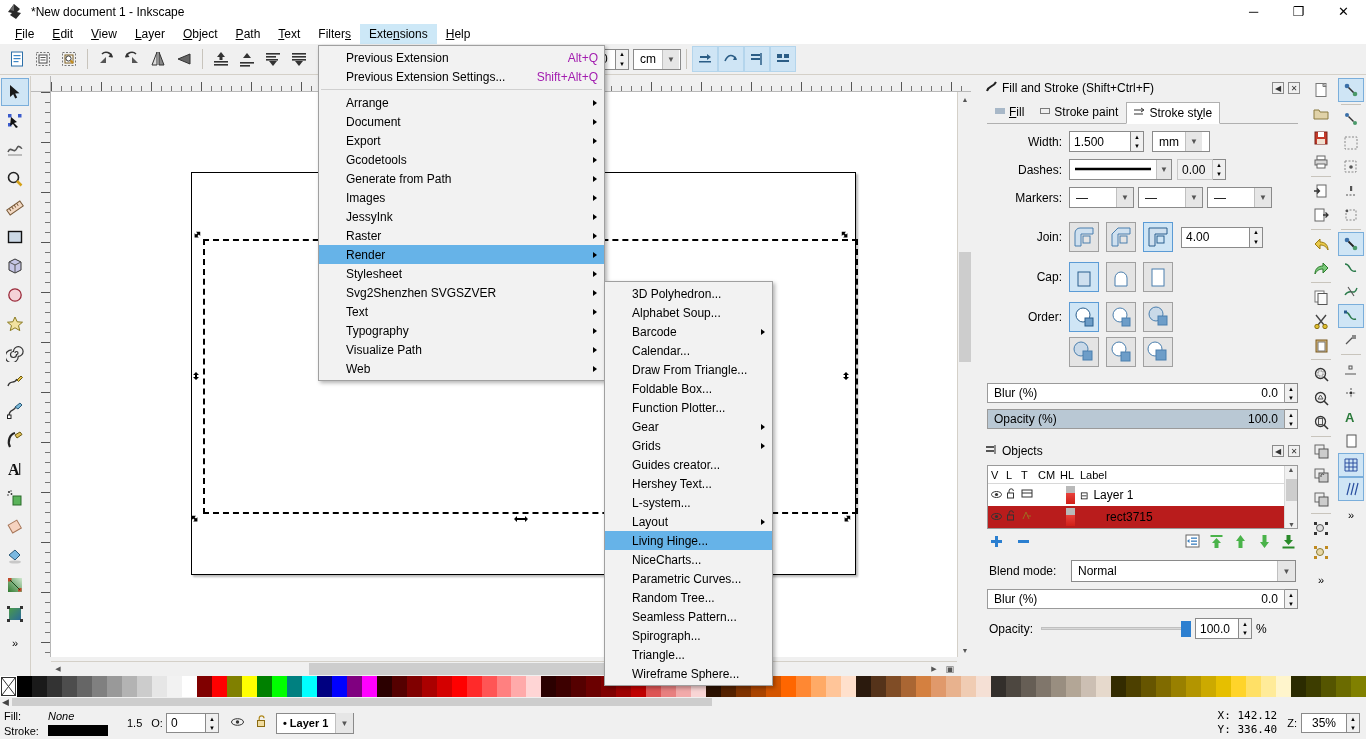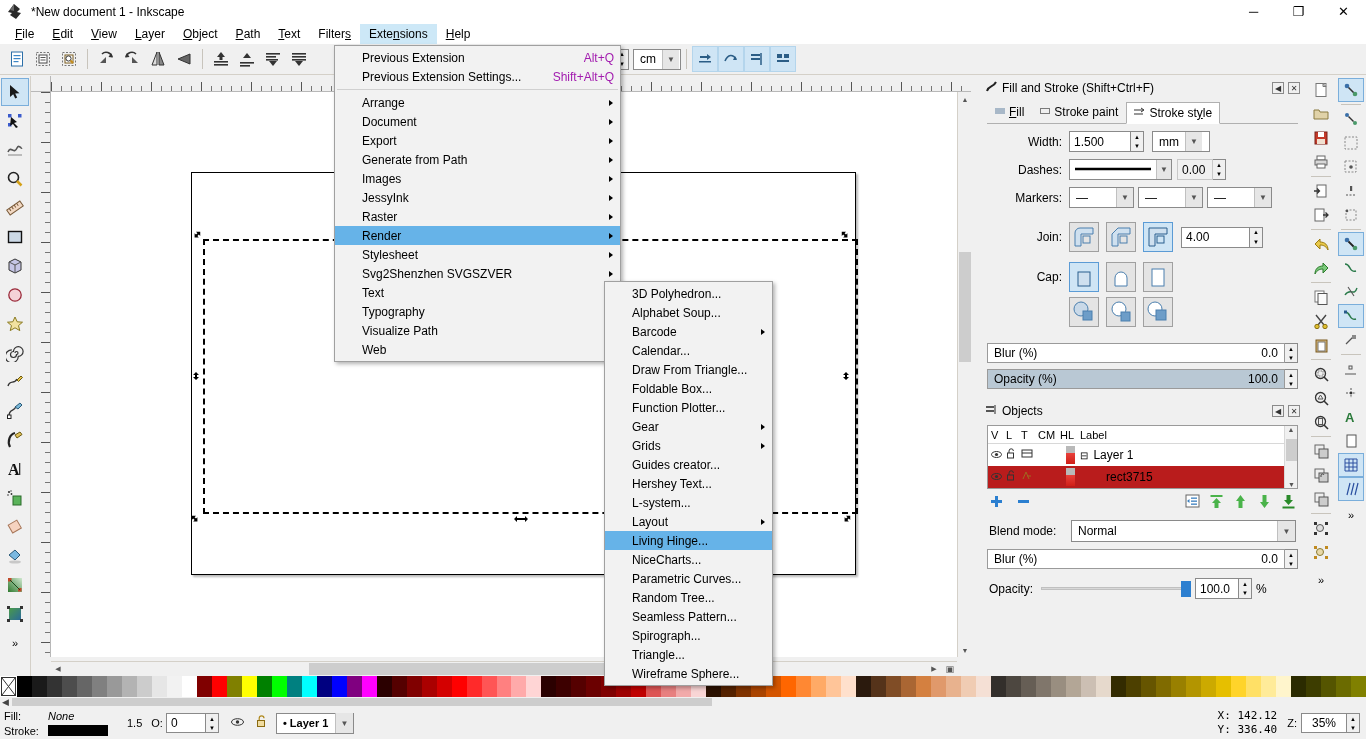--- a/index.html
+++ b/index.html
@@ -669,40 +669,44 @@
     <div class="thumb"></div>
     <div class="btn" style="bottom:0;">▼</div>
   </div>
   <div class="hscroll">
     <div class="btn" style="left:0;">◀</div>
     <div class="thumb"></div>
     <div class="btn" style="right:16px;">▶</div>
     <div class="btn" style="right:0; font-size:9px;">▣</div>
   </div>
 
-  <div class="dropdown" style="left:334px; top:45px; width:287px;">
+  <div class="dropdown" style="left:318px; top:45px; width:287px;">
     <div class="mi">
       <span>Previous Extension</span>
       <span class="acc">Alt+Q</span>
     </div>
     <div class="mi">
       <span>Previous Extension Settings...</span>
       <span class="acc">Shift+Alt+Q</span>
     </div>
     <div class="msep"></div>
     <div class="mi">
         <span>Arrange</span>
         <span class="sub"></span>
       </div>
     <div class="mi">
         <span>Document</span>
         <span class="sub"></span>
       </div>
     <div class="mi">
         <span>Export</span>
+        <span class="sub"></span>
+      </div>
+    <div class="mi">
+        <span>Gcodetools</span>
         <span class="sub"></span>
       </div>
     <div class="mi">
         <span>Generate from Path</span>
         <span class="sub"></span>
       </div>
     <div class="mi">
         <span>Images</span>
         <span class="sub"></span>
       </div>
@@ -944,20 +948,41 @@
               <path d="M5 20 L5 12 A6 6 0 0 1 17 12 L17 20 Z" fill="#fff" stroke="#4a7fae"></path>
             </svg>
         </span>
         <span class="iconbtn">
           <svg width="22" height="22" viewBox="0 0 22 22">
               <rect x="5" y="3" width="12" height="17" fill="#fff" stroke="#4a7fae"></rect>
             </svg>
         </span>
       </div>
 
+      <div class="frow" style="margin-top:10px;">
+        <span class="lab">Order:</span>
+        <span class="iconbtn on">
+          <svg width="22" height="22" viewBox="0 0 22 22">
+              <circle cx="10" cy="9" r="7" fill="#fff" stroke="#2a5f8e"></circle>
+              <rect x="12" y="12" width="8" height="8" fill="#6d9dc8" stroke="#2a5f8e"></rect>
+            </svg>
+        </span>
+        <span class="iconbtn">
+          <svg width="22" height="22" viewBox="0 0 22 22">
+              <circle cx="10" cy="9" r="7" fill="#fff" stroke="#4a7fae"></circle>
+              <rect x="12" y="12" width="8" height="8" fill="#6d9dc8" stroke="#4a7fae"></rect>
+            </svg>
+        </span>
+        <span class="iconbtn">
+          <svg width="22" height="22" viewBox="0 0 22 22">
+              <circle cx="9" cy="8" r="7" fill="#c9d9e8" stroke="#4a7fae"></circle>
+              <rect x="11" y="10" width="9" height="9" fill="#6d9dc8" stroke="#4a7fae"></rect>
+            </svg>
+        </span>
+      </div>
       <div class="frow" style="margin-top:5px;">
         <span class="lab"></span>
         <span class="iconbtn">
           <svg width="22" height="22" viewBox="0 0 22 22">
               <circle cx="8" cy="8" r="7" fill="#c9d9e8" stroke="#4a7fae"></circle>
               <rect x="10" y="10" width="9" height="9" fill="#6d9dc8" stroke="#4a7fae"></rect>
             </svg>
         </span>
         <span class="iconbtn">
           <svg width="22" height="22" viewBox="0 0 22 22">

